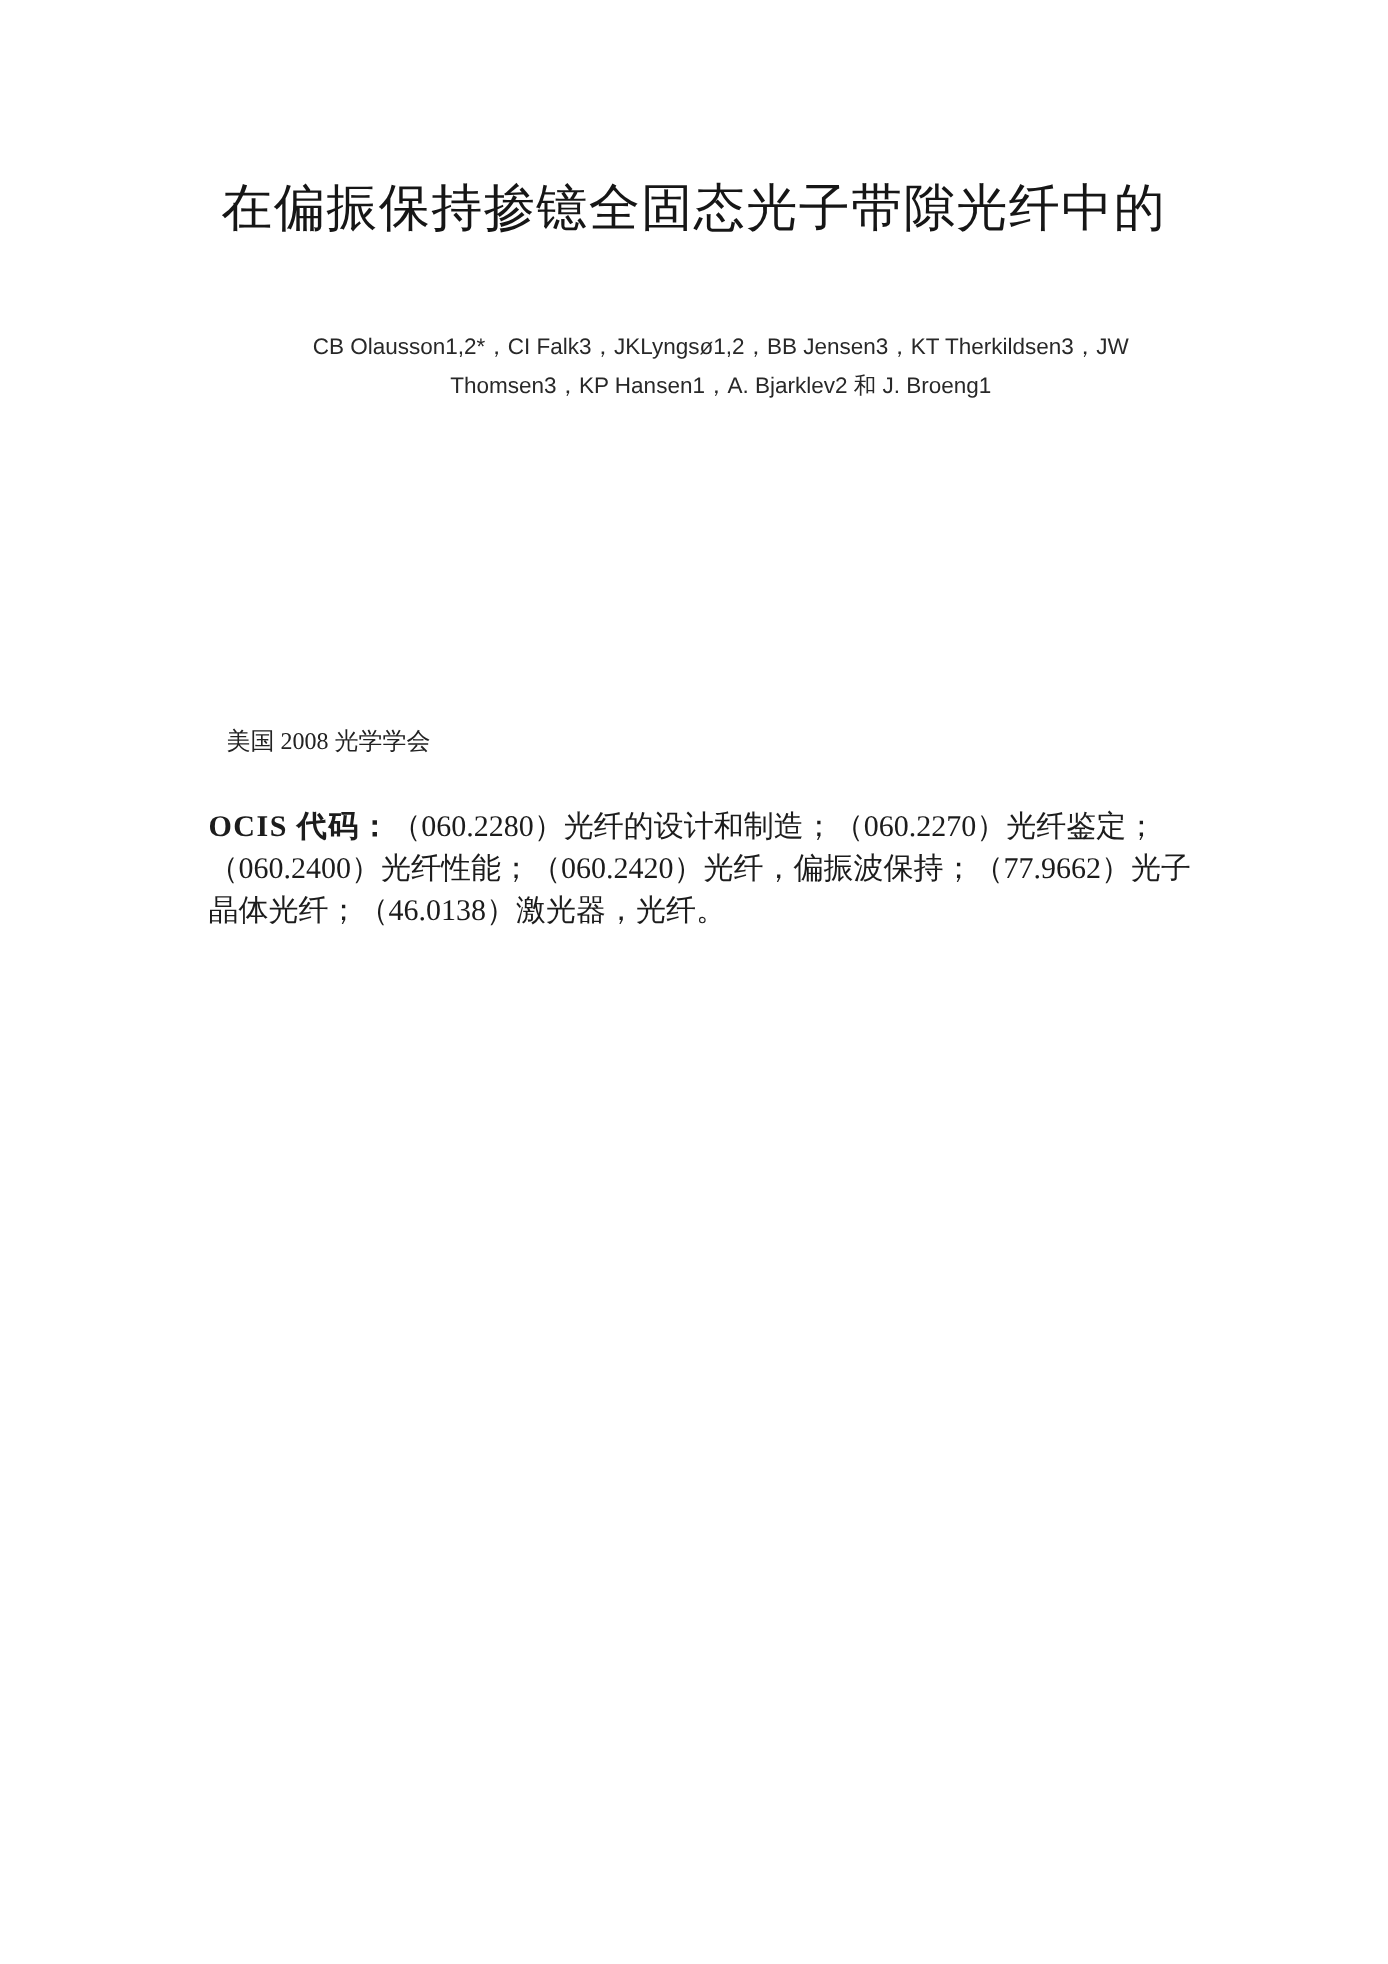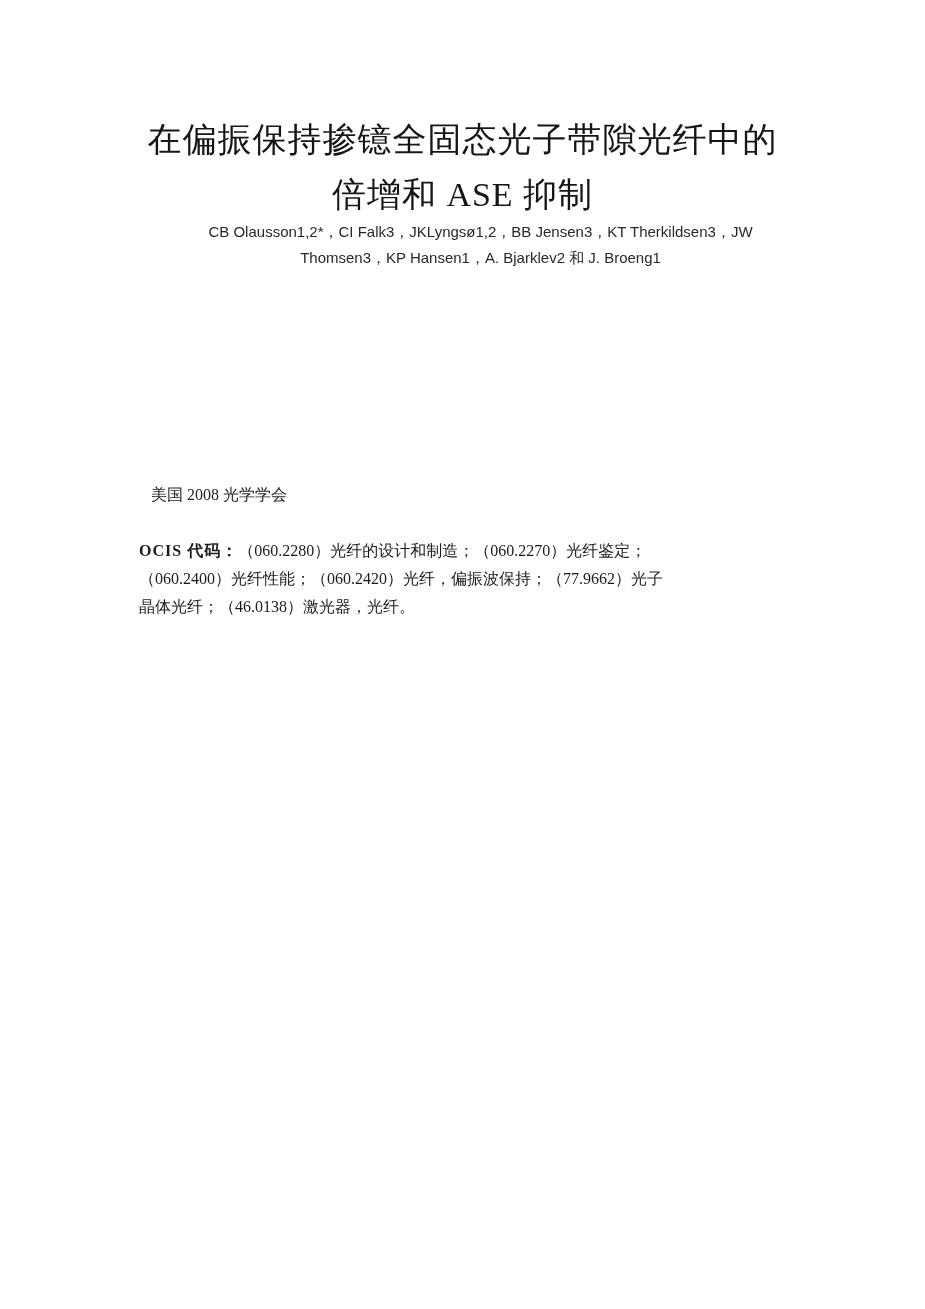--- a/index.html
+++ b/index.html
@@ -65,40 +65,39 @@
     font-size: 16px;
     line-height: 28px;
     color: #222222;
     white-space: nowrap;
   }
   .ocis-block {
     position: absolute;
     top: 537px;
     left: 139px;
     width: 640px;
-    font-size: 16px;
+    font-size: 20px;
     line-height: 28px;
     color: #1c1c1c;
   }
   .ocis-block .line {
     white-space: nowrap;
   }
   .ocis-label {
     font-weight: 700;
     letter-spacing: 1px;
   }
 </style>
 </head>
 <body>
 
 <div class="page">
 
   <div class="title-block">
     <div>在偏振保持掺镱全固态光子带隙光纤中的</div>
-    <div>倍增和 ASE 抑制</div>
   </div>
 
   <div class="authors-block">
     <div>CB Olausson1,2*，CI Falk3，JKLyngsø1,2，BB Jensen3，KT Therkildsen3，JW</div>
     <div>Thomsen3，KP Hansen1，A. Bjarklev2 和 J. Broeng1</div>
   </div>
 
 
   <div class="copyright-line">美国 2008 光学学会</div>
 

